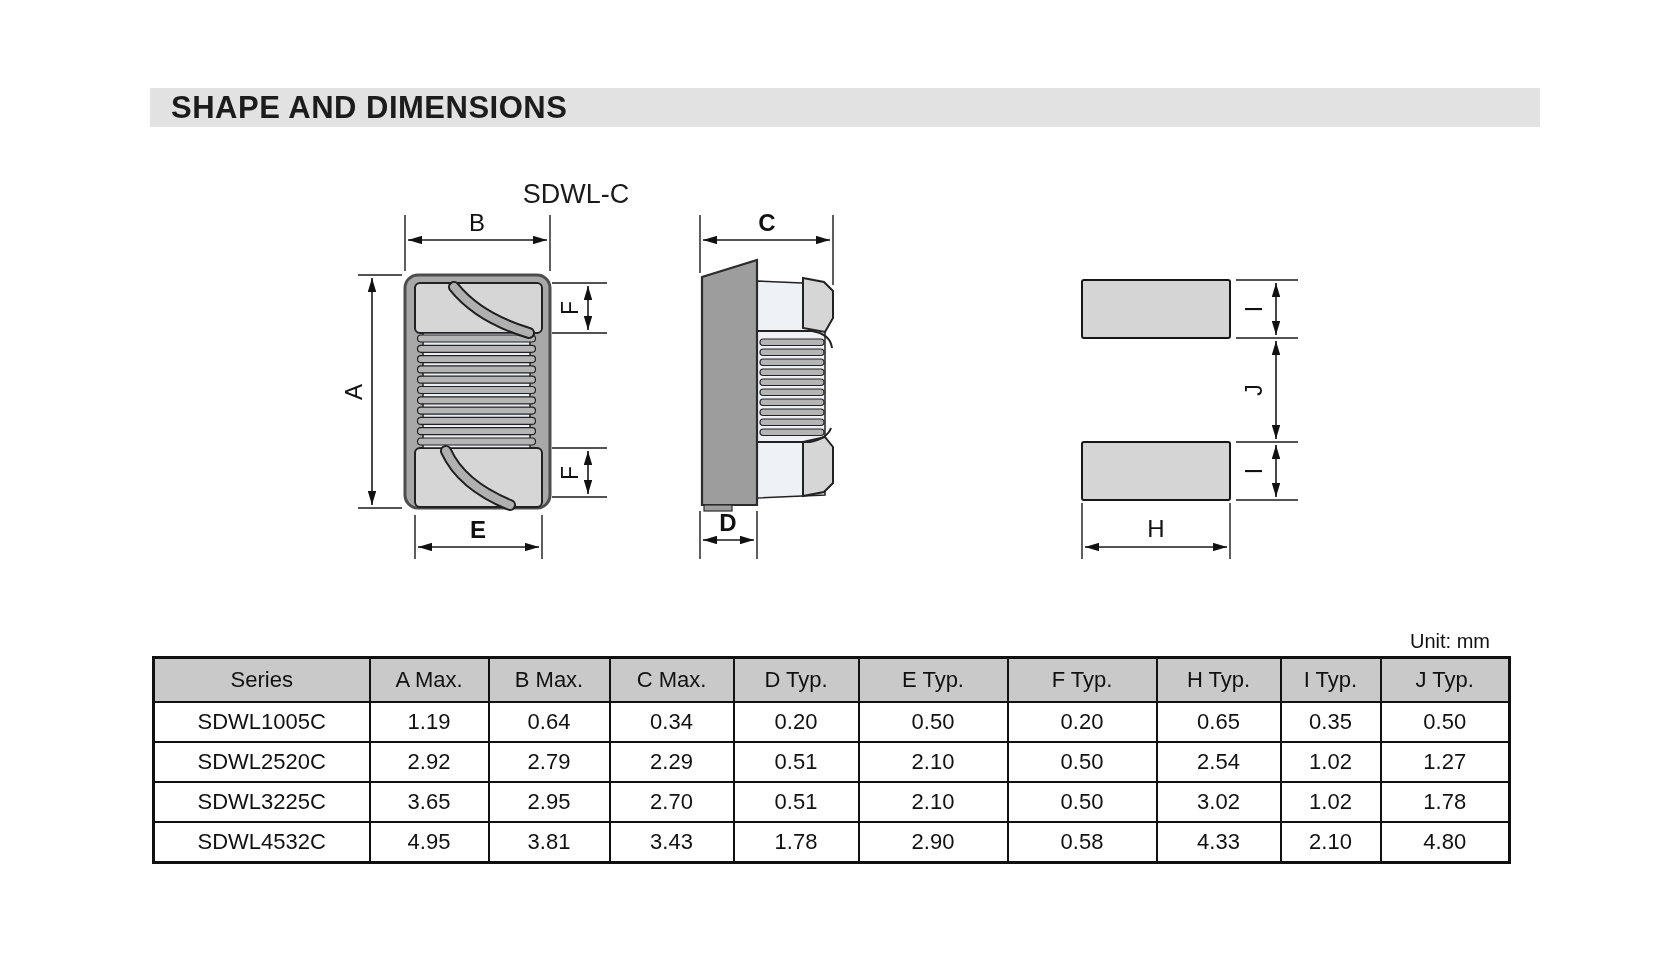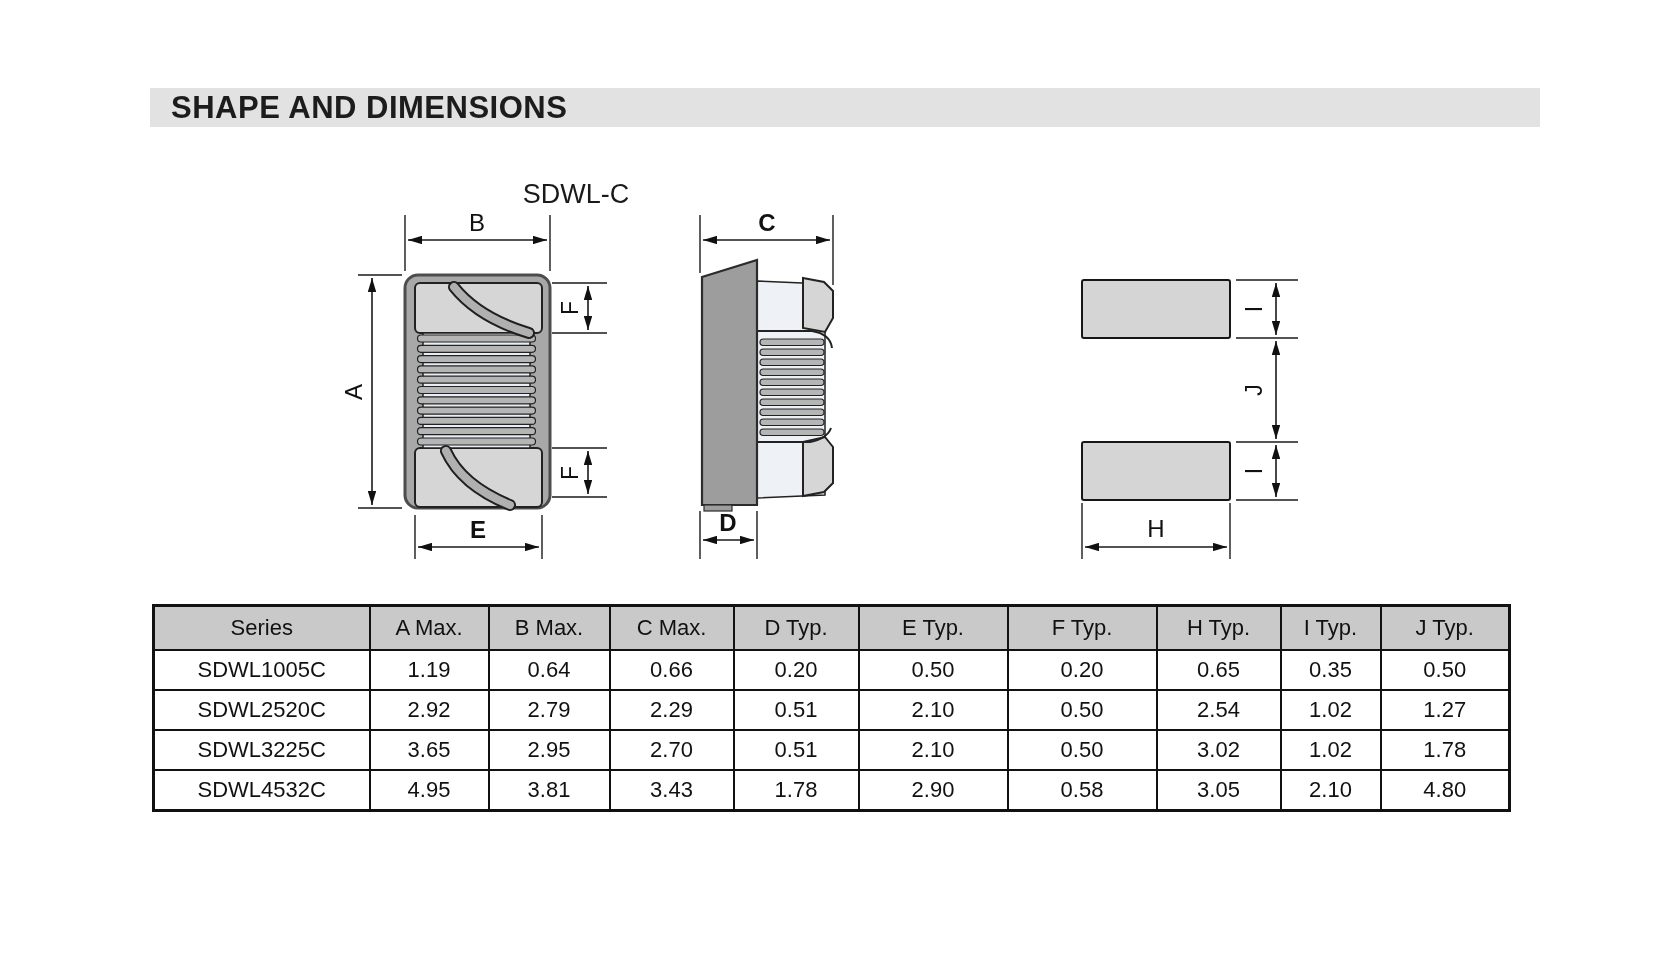--- a/index.html
+++ b/index.html
@@ -6,21 +6,21 @@
   .page{position:relative;width:1654px;height:964px;background:#ffffff;overflow:hidden;
         font-family:"Liberation Sans","DejaVu Sans",sans-serif;color:#1a1a1a;}
   .section-header{position:absolute;left:150px;top:88px;width:1390px;height:39px;
         background:#e2e2e2;display:flex;align-items:center;}
   .section-header span{font-size:31px;font-weight:bold;letter-spacing:0.5px;padding-left:21px;color:#1c1c1c;}
   .diagram-title{position:absolute;top:160px;font-size:27px;color:#1a1a1a;text-align:center;width:260px;margin-top:19px;}
   .title-product{left:446px;}
   .title-land{left:1040px;}
   .unit-note{position:absolute;top:598px;right:164px;font-size:20px;color:#111;margin-top:32px;}
   .drawings{position:absolute;left:320px;top:185px;}
-  table.dim-table{position:absolute;left:152px;top:604px;width:1356px;border-collapse:collapse;
+  table.dim-table{position:absolute;left:152px;top:656px;width:1356px;border-collapse:collapse;
         border:3px solid #111;font-size:22px;color:#111;table-layout:fixed;}
   table.dim-table th{background:#c9c9c9;font-weight:normal;height:40px;border:2px solid #111;
         text-align:center;vertical-align:middle;}
   table.dim-table td{background:#ffffff;height:36px;border:2px solid #111;
         text-align:center;vertical-align:middle;}
   svg text{font-family:"Liberation Sans","DejaVu Sans",sans-serif;fill:#111;}
 </style>
 </head>
 <body>
 
@@ -182,21 +182,21 @@
         <th>H Typ.</th>
         <th>I Typ.</th>
         <th>J Typ.</th>
       </tr>
     </thead>
     <tbody>
       <tr>
         <td>SDWL1005C</td>
         <td>1.19</td>
         <td>0.64</td>
-        <td>0.66</td>
+        <td>0.34</td>
         <td>0.20</td>
         <td>0.50</td>
         <td>0.20</td>
         <td>0.65</td>
         <td>0.35</td>
         <td>0.50</td>
       </tr>
       <tr>
         <td>SDWL2520C</td>
         <td>2.92</td>
@@ -222,20 +222,20 @@
         <td>1.78</td>
       </tr>
       <tr>
         <td>SDWL4532C</td>
         <td>4.95</td>
         <td>3.81</td>
         <td>3.43</td>
         <td>1.78</td>
         <td>2.90</td>
         <td>0.58</td>
-        <td>3.05</td>
+        <td>4.33</td>
         <td>2.10</td>
         <td>4.80</td>
       </tr>
     </tbody>
   </table>
 
 </div>
 
 </body></html>

